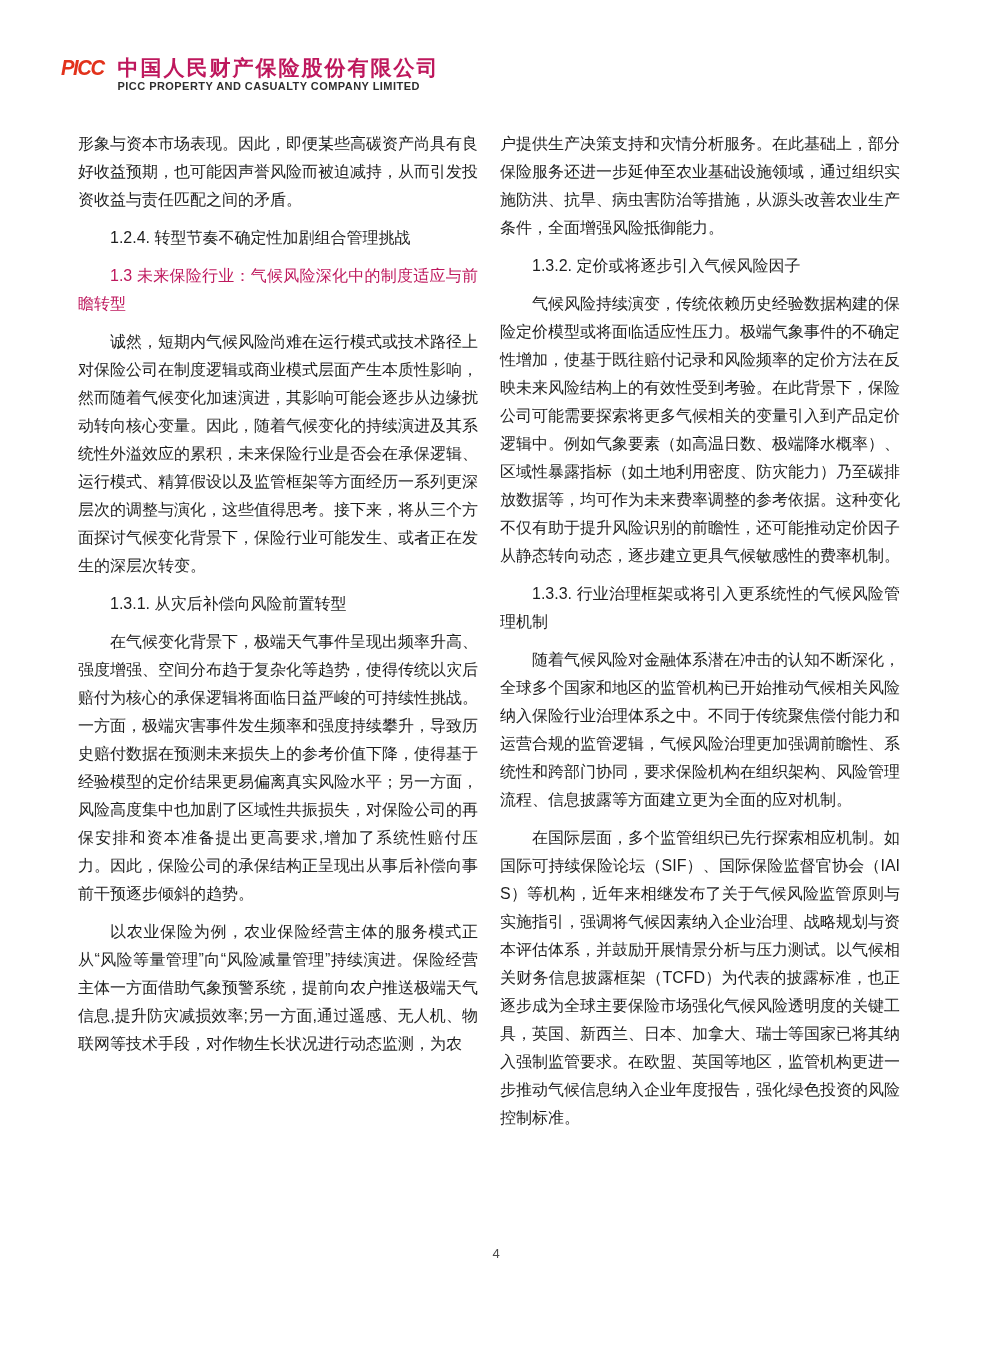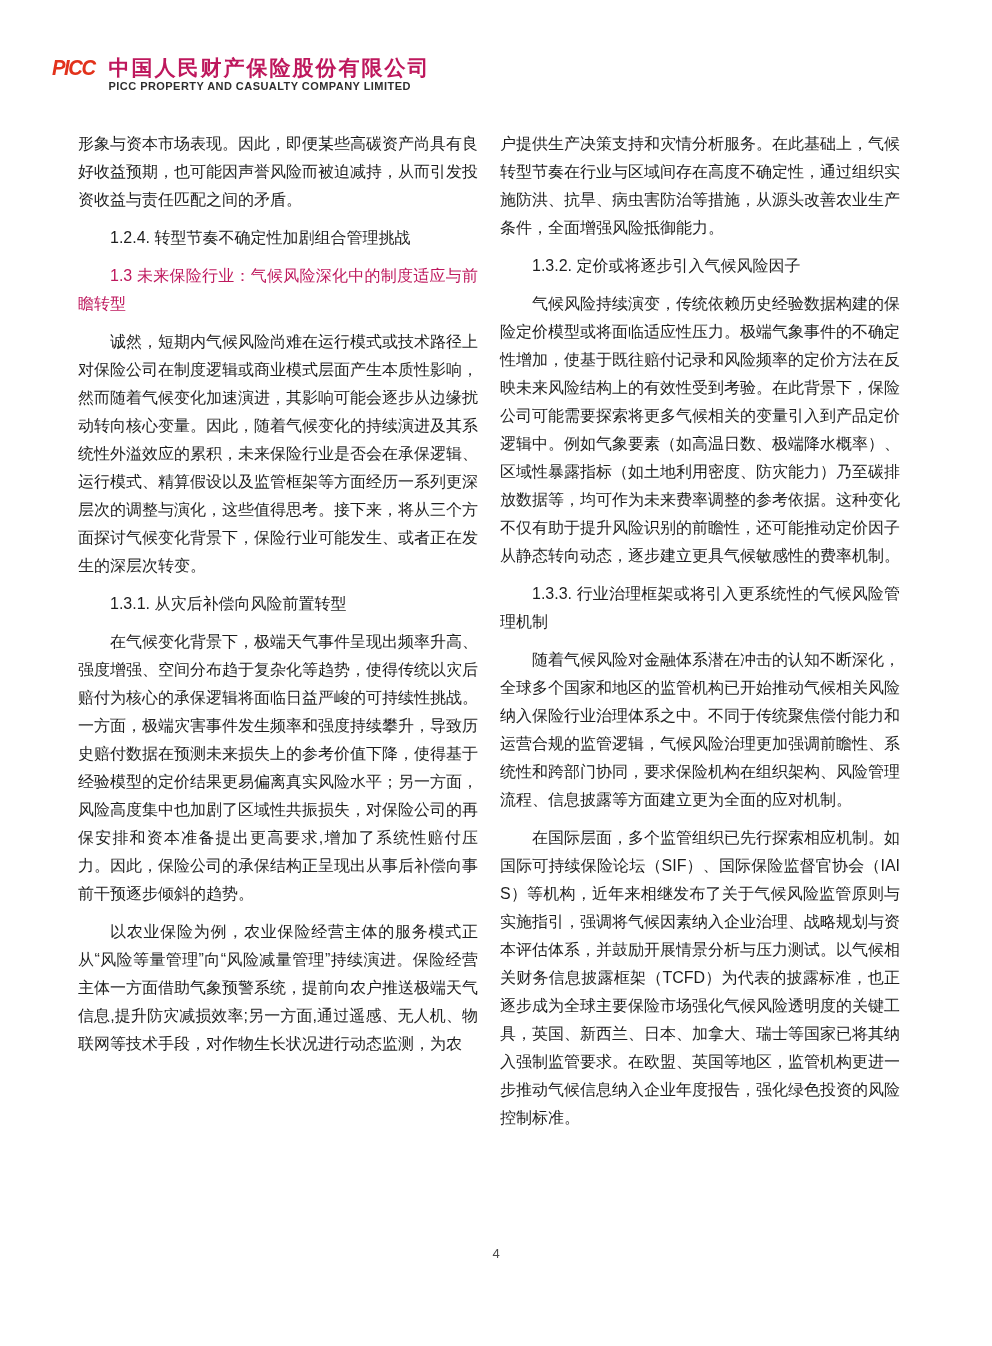--- a/index.html
+++ b/index.html
@@ -6,21 +6,21 @@
   body{
     width:992px;height:1346px;
     background:#ffffff;
     font-family:"Liberation Sans",sans-serif;
     color:#1e1e1e;
     position:relative;
     overflow:hidden;
   }
   
   .header{
-    position:absolute;top:56px;left:52px;
+    position:absolute;top:56px;left:61px;
     display:flex;align-items:flex-start;
   }
   .logo{
     font-weight:800;font-style:italic;
     font-size:22px;line-height:24px;
     letter-spacing:-1.5px;
     margin-right:10px;
     transform:scaleX(0.92);transform-origin:left top;
   }
   .names{display:flex;flex-direction:column;}
@@ -70,21 +70,21 @@
   <div class="col">
     <p class="block continuation">形象与资本市场表现。因此，即便某些高碳资产尚具有良好收益预期，也可能因声誉风险而被迫减持，从而引发投资收益与责任匹配之间的矛盾。</p>
     <p class="block subheading">1.2.4. 转型节奏不确定性加剧组合管理挑战</p>
     <p class="block heading">1.3 未来保险行业：气候风险深化中的制度适应与前瞻转型</p>
     <p class="block body">诚然，短期内气候风险尚难在运行模式或技术路径上对保险公司在制度逻辑或商业模式层面产生本质性影响，然而随着气候变化加速演进，其影响可能会逐步从边缘扰动转向核心变量。因此，随着气候变化的持续演进及其系统性外溢效应的累积，未来保险行业是否会在承保逻辑、运行模式、精算假设以及监管框架等方面经历一系列更深层次的调整与演化，这些值得思考。接下来，将从三个方面探讨气候变化背景下，保险行业可能发生、或者正在发生的深层次转变。</p>
     <p class="block subheading">1.3.1. 从灾后补偿向风险前置转型</p>
     <p class="block body">在气候变化背景下，极端天气事件呈现出频率升高、强度增强、空间分布趋于复杂化等趋势，使得传统以灾后赔付为核心的承保逻辑将面临日益严峻的可持续性挑战。一方面，极端灾害事件发生频率和强度持续攀升，导致历史赔付数据在预测未来损失上的参考价值下降，使得基于经验模型的定价结果更易偏离真实风险水平；另一方面，风险高度集中也加剧了区域性共振损失，对保险公司的再保安排和资本准备提出更高要求,增加了系统性赔付压力。因此，保险公司的承保结构正呈现出从事后补偿向事前干预逐步倾斜的趋势。</p>
     <p class="block body">以农业保险为例，农业保险经营主体的服务模式正从“风险等量管理”向“风险减量管理”持续演进。保险经营主体一方面借助气象预警系统，提前向农户推送极端天气信息,提升防灾减损效率;另一方面,通过遥感、无人机、物联网等技术手段，对作物生长状况进行动态监测，为农</p>
   </div>
   <div class="col">
-    <p class="block continuation">户提供生产决策支持和灾情分析服务。在此基础上，气候转型节奏在行业与区域间存在高度不确定性，通过组织实施防洪、抗旱、病虫害防治等措施，从源头改善农业生产条件，全面增强风险抵御能力。</p>
+    <p class="block continuation">户提供生产决策支持和灾情分析服务。在此基础上，部分保险服务还进一步延伸至农业基础设施领域，通过组织实施防洪、抗旱、病虫害防治等措施，从源头改善农业生产条件，全面增强风险抵御能力。</p>
     <p class="block subheading">1.3.2. 定价或将逐步引入气候风险因子</p>
     <p class="block body">气候风险持续演变，传统依赖历史经验数据构建的保险定价模型或将面临适应性压力。极端气象事件的不确定性增加，使基于既往赔付记录和风险频率的定价方法在反映未来风险结构上的有效性受到考验。在此背景下，保险公司可能需要探索将更多气候相关的变量引入到产品定价逻辑中。例如气象要素（如高温日数、极端降水概率）、区域性暴露指标（如土地利用密度、防灾能力）乃至碳排放数据等，均可作为未来费率调整的参考依据。这种变化不仅有助于提升风险识别的前瞻性，还可能推动定价因子从静态转向动态，逐步建立更具气候敏感性的费率机制。</p>
     <p class="block subheading">1.3.3. 行业治理框架或将引入更系统性的气候风险管理机制</p>
     <p class="block body">随着气候风险对金融体系潜在冲击的认知不断深化，全球多个国家和地区的监管机构已开始推动气候相关风险纳入保险行业治理体系之中。不同于传统聚焦偿付能力和运营合规的监管逻辑，气候风险治理更加强调前瞻性、系统性和跨部门协同，要求保险机构在组织架构、风险管理流程、信息披露等方面建立更为全面的应对机制。</p>
     <p class="block body">在国际层面，多个监管组织已先行探索相应机制。如国际可持续保险论坛（SIF）、国际保险监督官协会（IAIS）等机构，近年来相继发布了关于气候风险监管原则与实施指引，强调将气候因素纳入企业治理、战略规划与资本评估体系，并鼓励开展情景分析与压力测试。以气候相关财务信息披露框架（TCFD）为代表的披露标准，也正逐步成为全球主要保险市场强化气候风险透明度的关键工具，英国、新西兰、日本、加拿大、瑞士等国家已将其纳入强制监管要求。在欧盟、英国等地区，监管机构更进一步推动气候信息纳入企业年度报告，强化绿色投资的风险控制标准。</p>
   </div>
 </div>
 
 <div class="footer">4</div>
 

